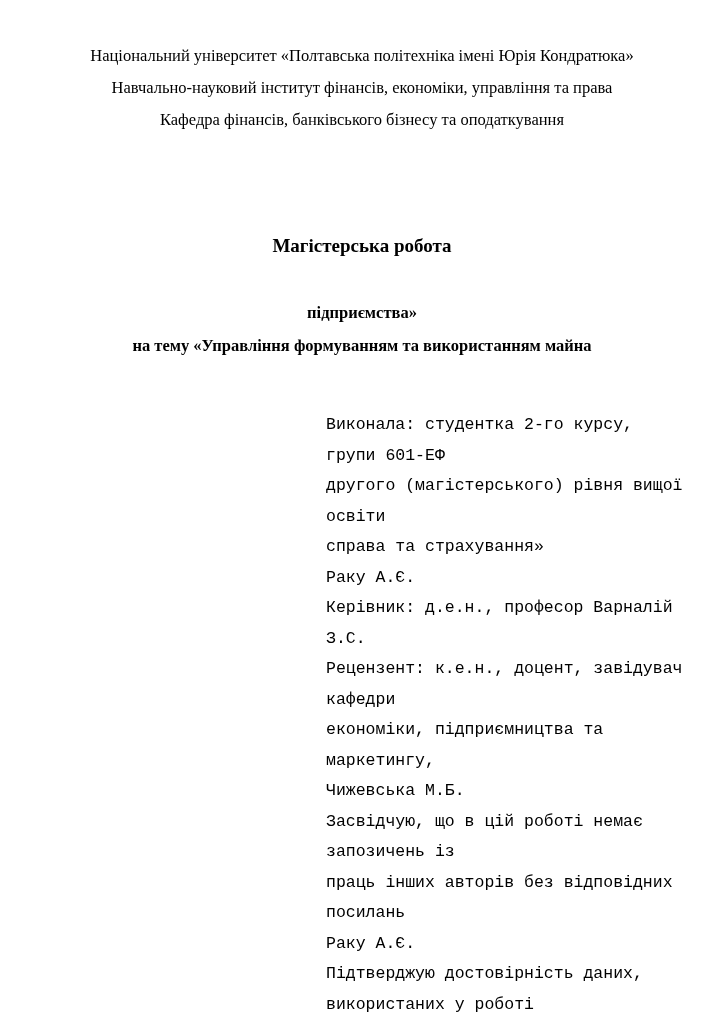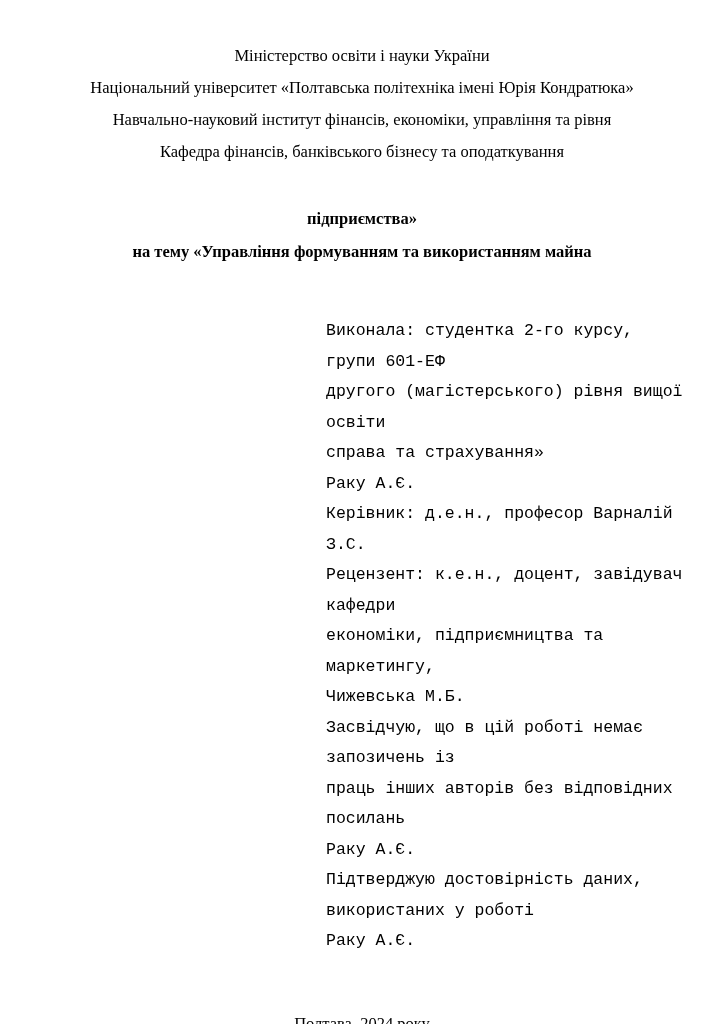--- a/index.html
+++ b/index.html
@@ -63,26 +63,28 @@
     font-size: 16.5px;
     line-height: 30px;
   }
 </style>
 </head>
 <body>
 
 <div class="page">
 
   <div class="header-block">
-    <div class="header-line">Міністерство освіти і науки України</div>
     <div class="header-line">Національний університет «Полтавська політехніка імені Юрія Кондратюка»</div>
-    <div class="header-line">Навчально-науковий інститут фінансів, економіки, управління та рівня</div>
+    <div class="header-line">Навчально-науковий інститут фінансів, економіки, управління та права</div>
     <div class="header-line">Кафедра фінансів, банківського бізнесу та оподаткування</div>
   </div>
 
+  <div class="title-block">
+    <div class="doc-title">Магістерська робота</div>
+  </div>
 
   <div class="topic-block">
     <div class="topic-line">підприємства»</div>
     <div class="topic-line">на тему «Управління формуванням та використанням майна</div>
   </div>
 
   <div class="attribution-block">
     <div class="attribution-line">Виконала: студентка 2-го курсу, групи 601-ЕФ</div>
     <div class="attribution-line">другого (магістерського) рівня вищої освіти</div>
     <div class="attribution-line">справа та страхування»</div>

